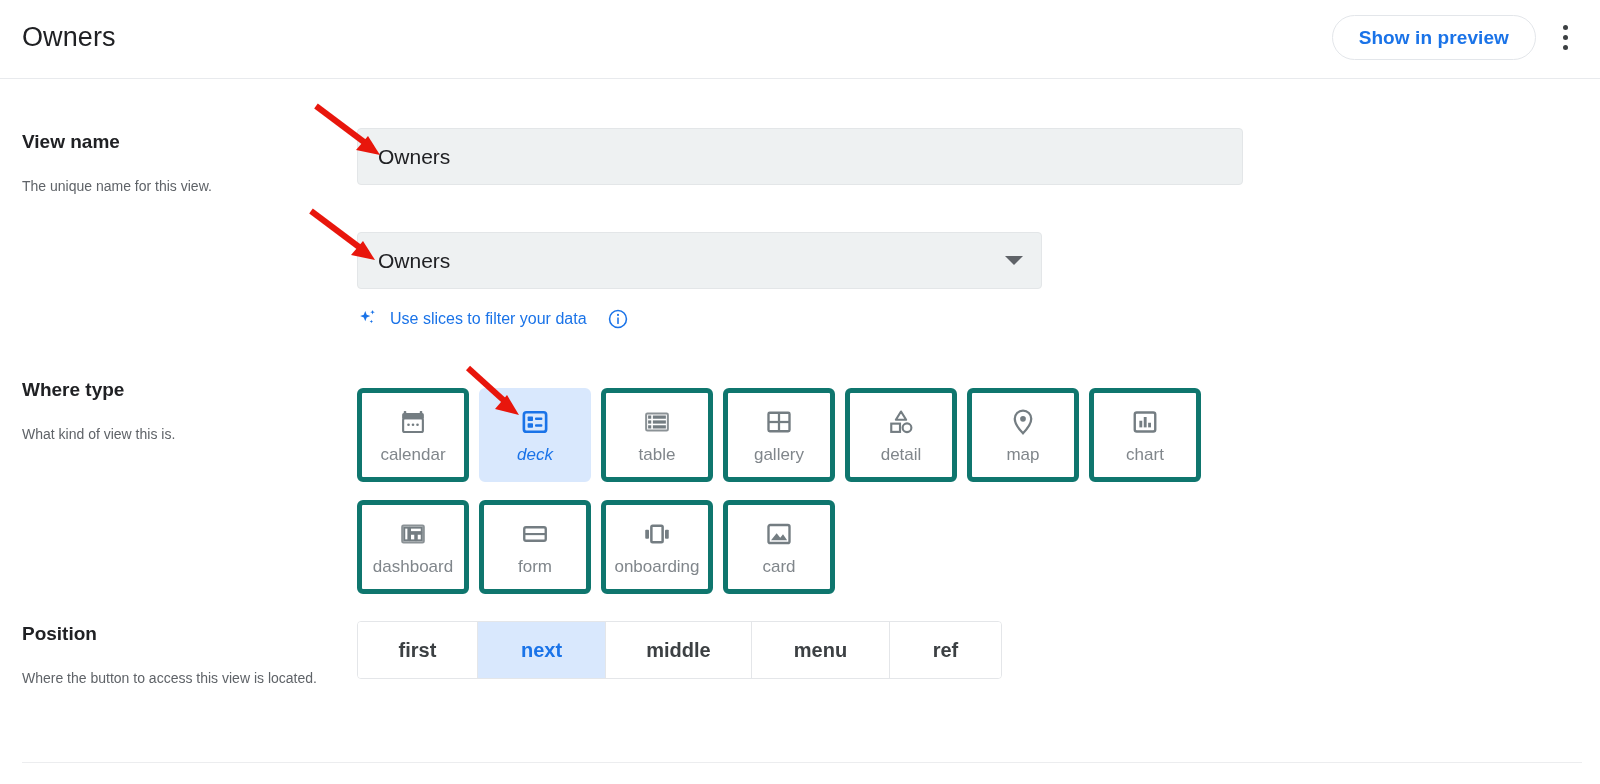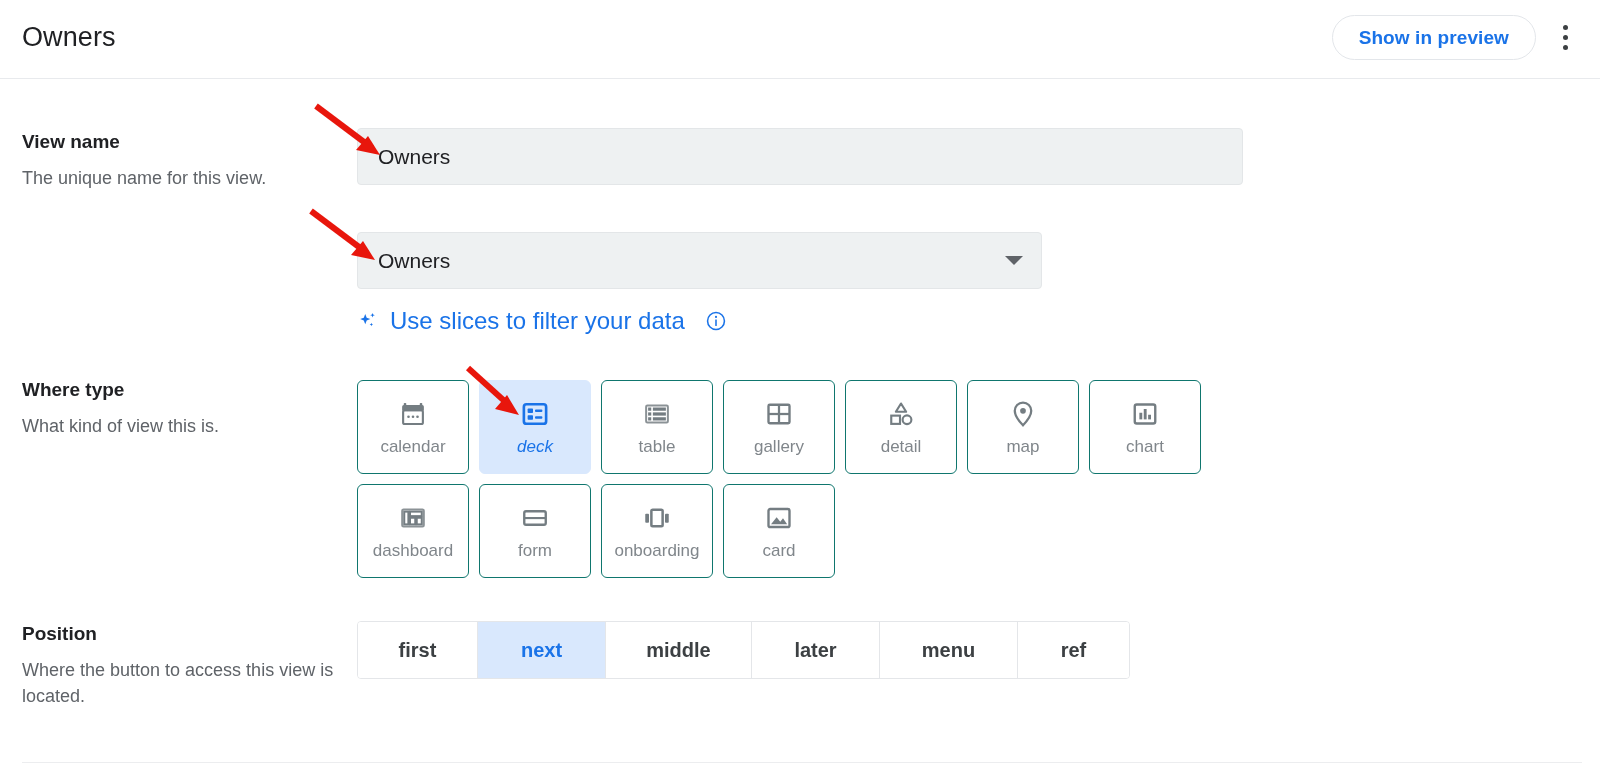--- a/index.html
+++ b/index.html
@@ -42,21 +42,21 @@
     width: 34px; height: 44px; display: flex; flex-direction: column;
     align-items: center; justify-content: center; gap: 5px; cursor: pointer;
   }
   .kebab i { width: 5px; height: 5px; border-radius: 50%; background: #3c4043; display: block; }
 
   
   .body { position: absolute; top: 79px; left: 0; width: 1339px; height: 705px; background:#fff; }
 
   .label-col { position: absolute; left: 22px; width: 320px; }
   .lbl-title { font-size: 19px; font-weight: 700; color: #202124; line-height: 26px; }
-  .lbl-sub   { font-size: 18px; font-weight: 400; color: #5f6368; line-height: 26px; margin-top: 10px; }
+  .lbl-sub   { font-size: 14px; font-weight: 400; color: #5f6368; line-height: 26px; margin-top: 18px; }
 
   
   .text-field {
     position: absolute; left: 357px; top: 49px;
     width: 886px; height: 57px;
     background: #eef1f2; border: 1px solid #e3e6e8; border-radius: 4px;
     display: flex; align-items: center; padding: 0 20px;
     font-size: 21px; color: #202124;
   }
   .select-field {
@@ -69,33 +69,33 @@
   }
   .caret {
     width: 0; height: 0;
     border-left: 9px solid transparent; border-right: 9px solid transparent;
     border-top: 9px solid #5f6368;
   }
 
   .slices-link {
     position: absolute; left: 357px; top: 228px;
     display: flex; align-items: center; gap: 10px;
-    color: #1a73e8; font-size: 24px; cursor: pointer;
+    color: #1a73e8; font-size: 16px; cursor: pointer;
   }
   .slices-link .txt { color:#1a73e8; }
 
   
   .cards { position: absolute; left: 357px; top: 301px; }
   .card-row { display: flex; gap: 10px; margin-bottom: 10px; }
   .vcard {
     width: 112px; height: 94px;
-    border: 1px solid #0f766e; border-radius: 6px;
+    border: 5px solid #0f766e; border-radius: 6px;
     background: #ffffff;
     display: flex; flex-direction: column; align-items: center; justify-content: center;
-    gap: 9px; cursor: pointer;
+    gap: 9px; cursor: pointer; margin-top: 8px;
   }
   .vcard .cap { font-size: 17px; color: #80868b; line-height: 1; }
   .vcard.selected { background: #d9e8fd; border-color: #d9e8fd; font-style: italic; }
   .vcard.selected .cap { color: #1a73e8; }
   .ico { width: 30px; height: 30px; display: block; }
 
   
   .segmented {
     position: absolute; left: 357px; top: 542px;
     display: flex; border: 1px solid #e4e6e9; border-radius: 4px; overflow: hidden;
@@ -287,21 +287,20 @@
 
     <div class="label-col" style="top:542px;">
       <div class="lbl-title">Position</div>
       <div class="lbl-sub">Where the button to access this view is located.</div>
     </div>
 
     <div class="segmented">
       <div class="seg" style="width:120px;">first</div>
       <div class="seg selected" style="width:128px;">next</div>
       <div class="seg" style="width:146px;">middle</div>
-      <div class="seg" style="width:128px;">later</div>
       <div class="seg" style="width:138px;">menu</div>
       <div class="seg" style="width:111px;">ref</div>
     </div>
 
     <div class="bottom-divider"></div>
   </div>
 
   <svg class="arrow" style="left:310px; top:100px; width:80px; height:62px;" viewBox="0 0 80 62">
     <line x1="6" y1="6" x2="62" y2="48" stroke="#e8160c" stroke-width="6" stroke-linecap="butt"></line>
     <path d="M70 55 L46 50 L58 36 Z" fill="#e8160c"></path>

